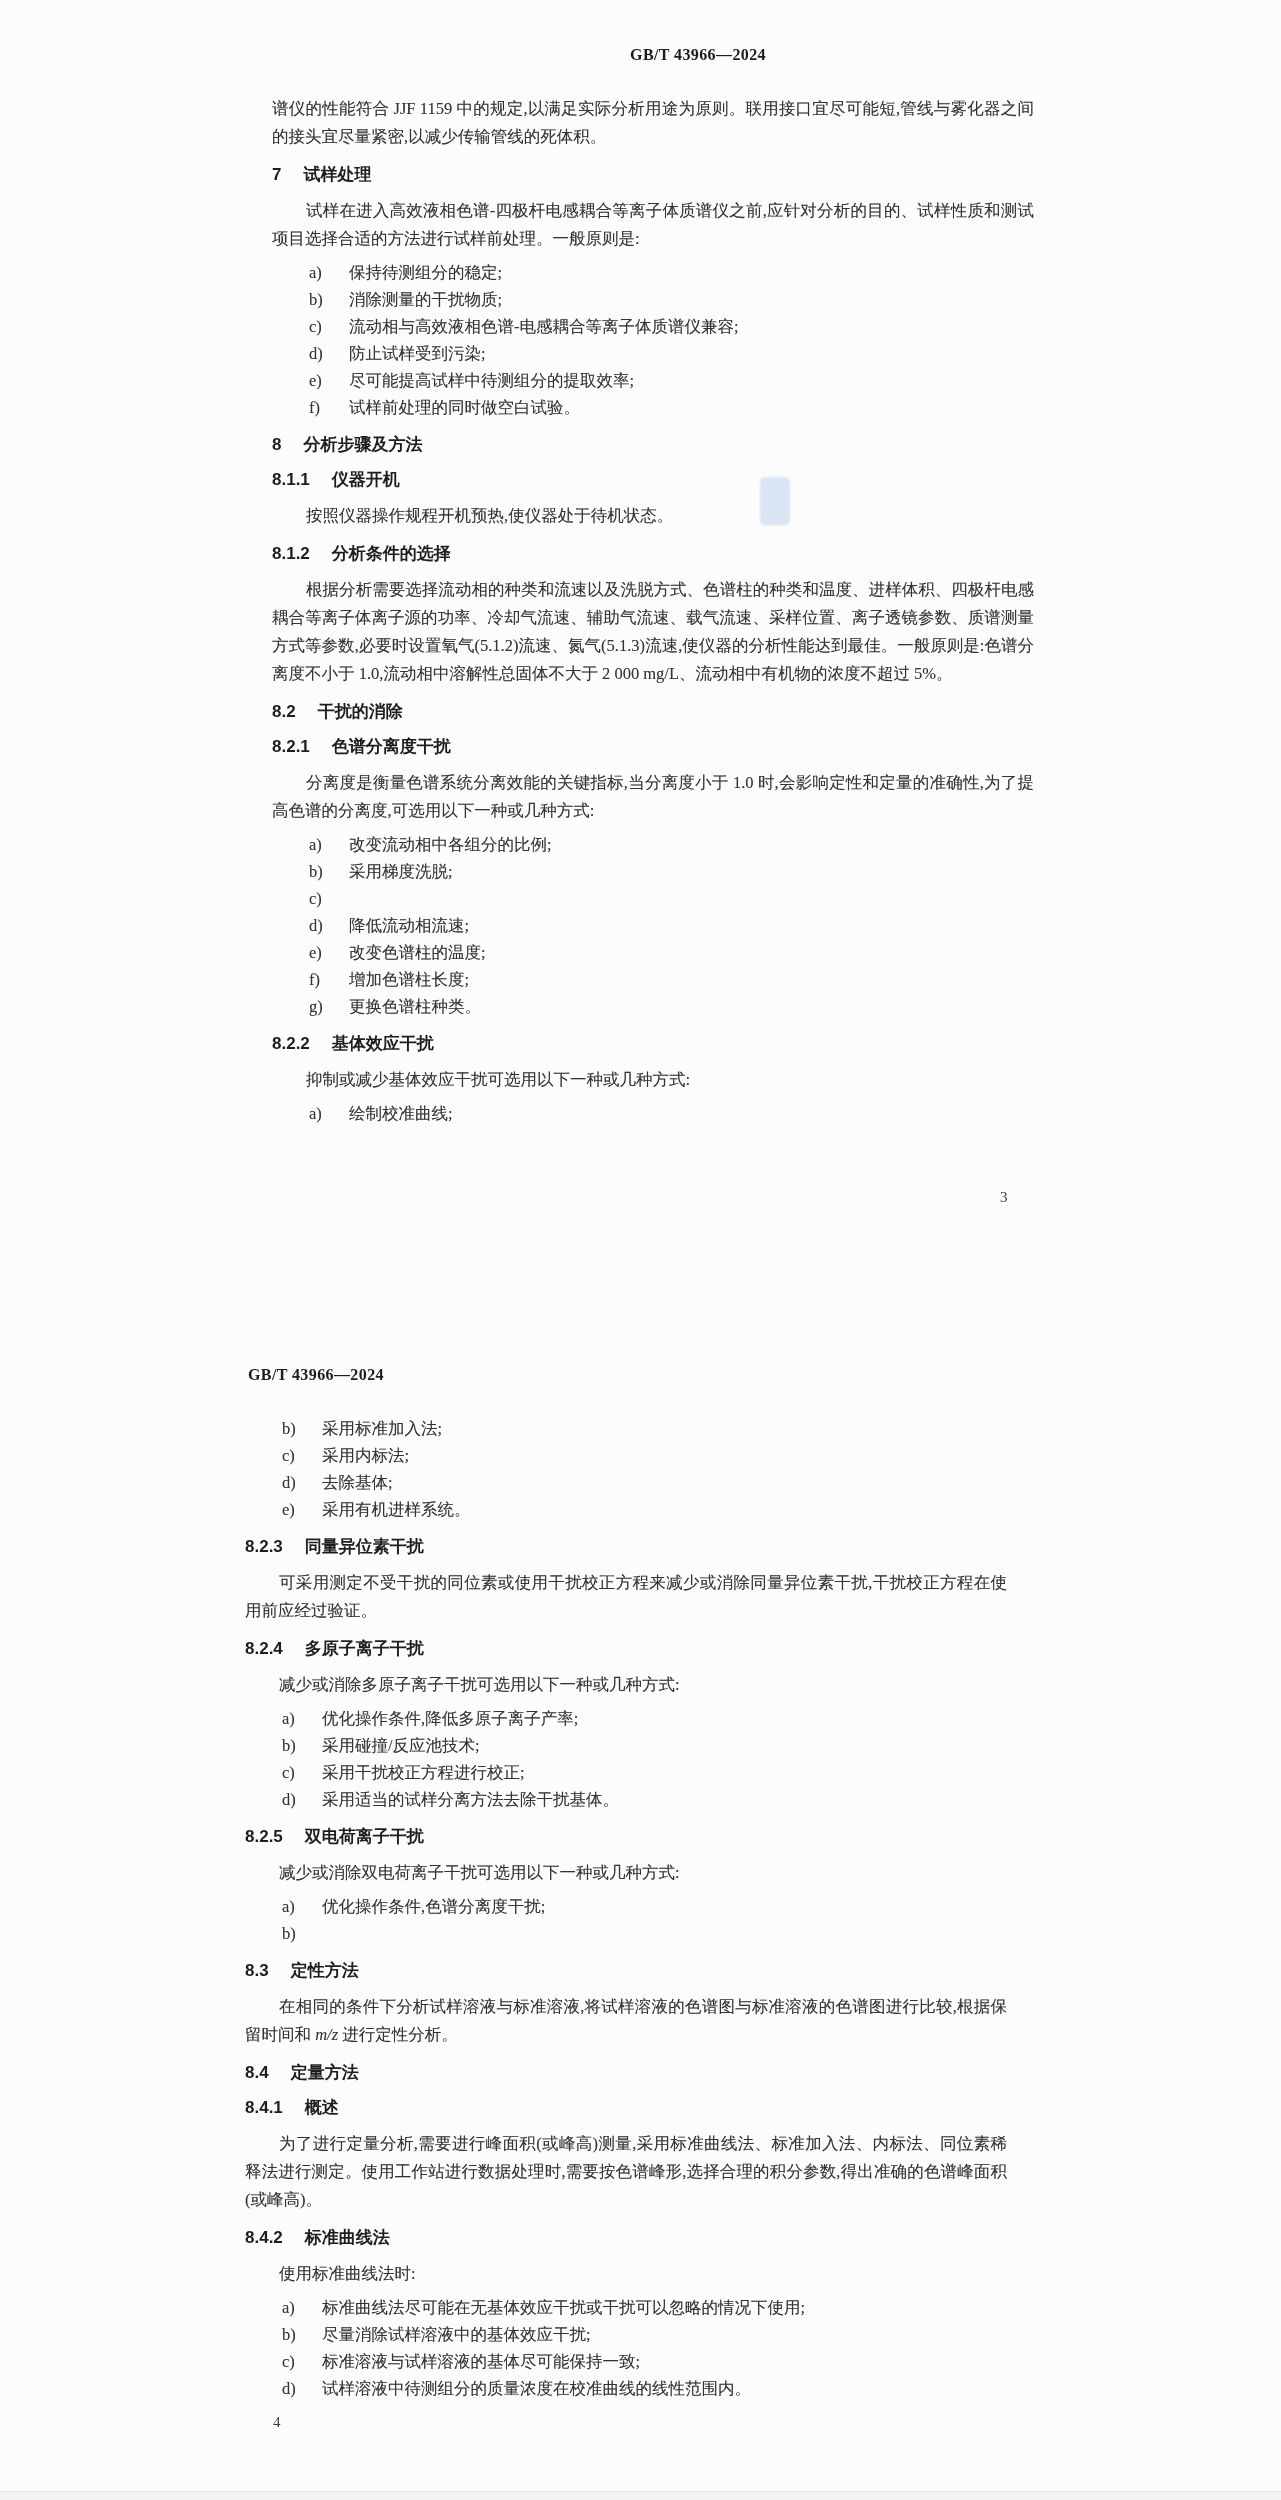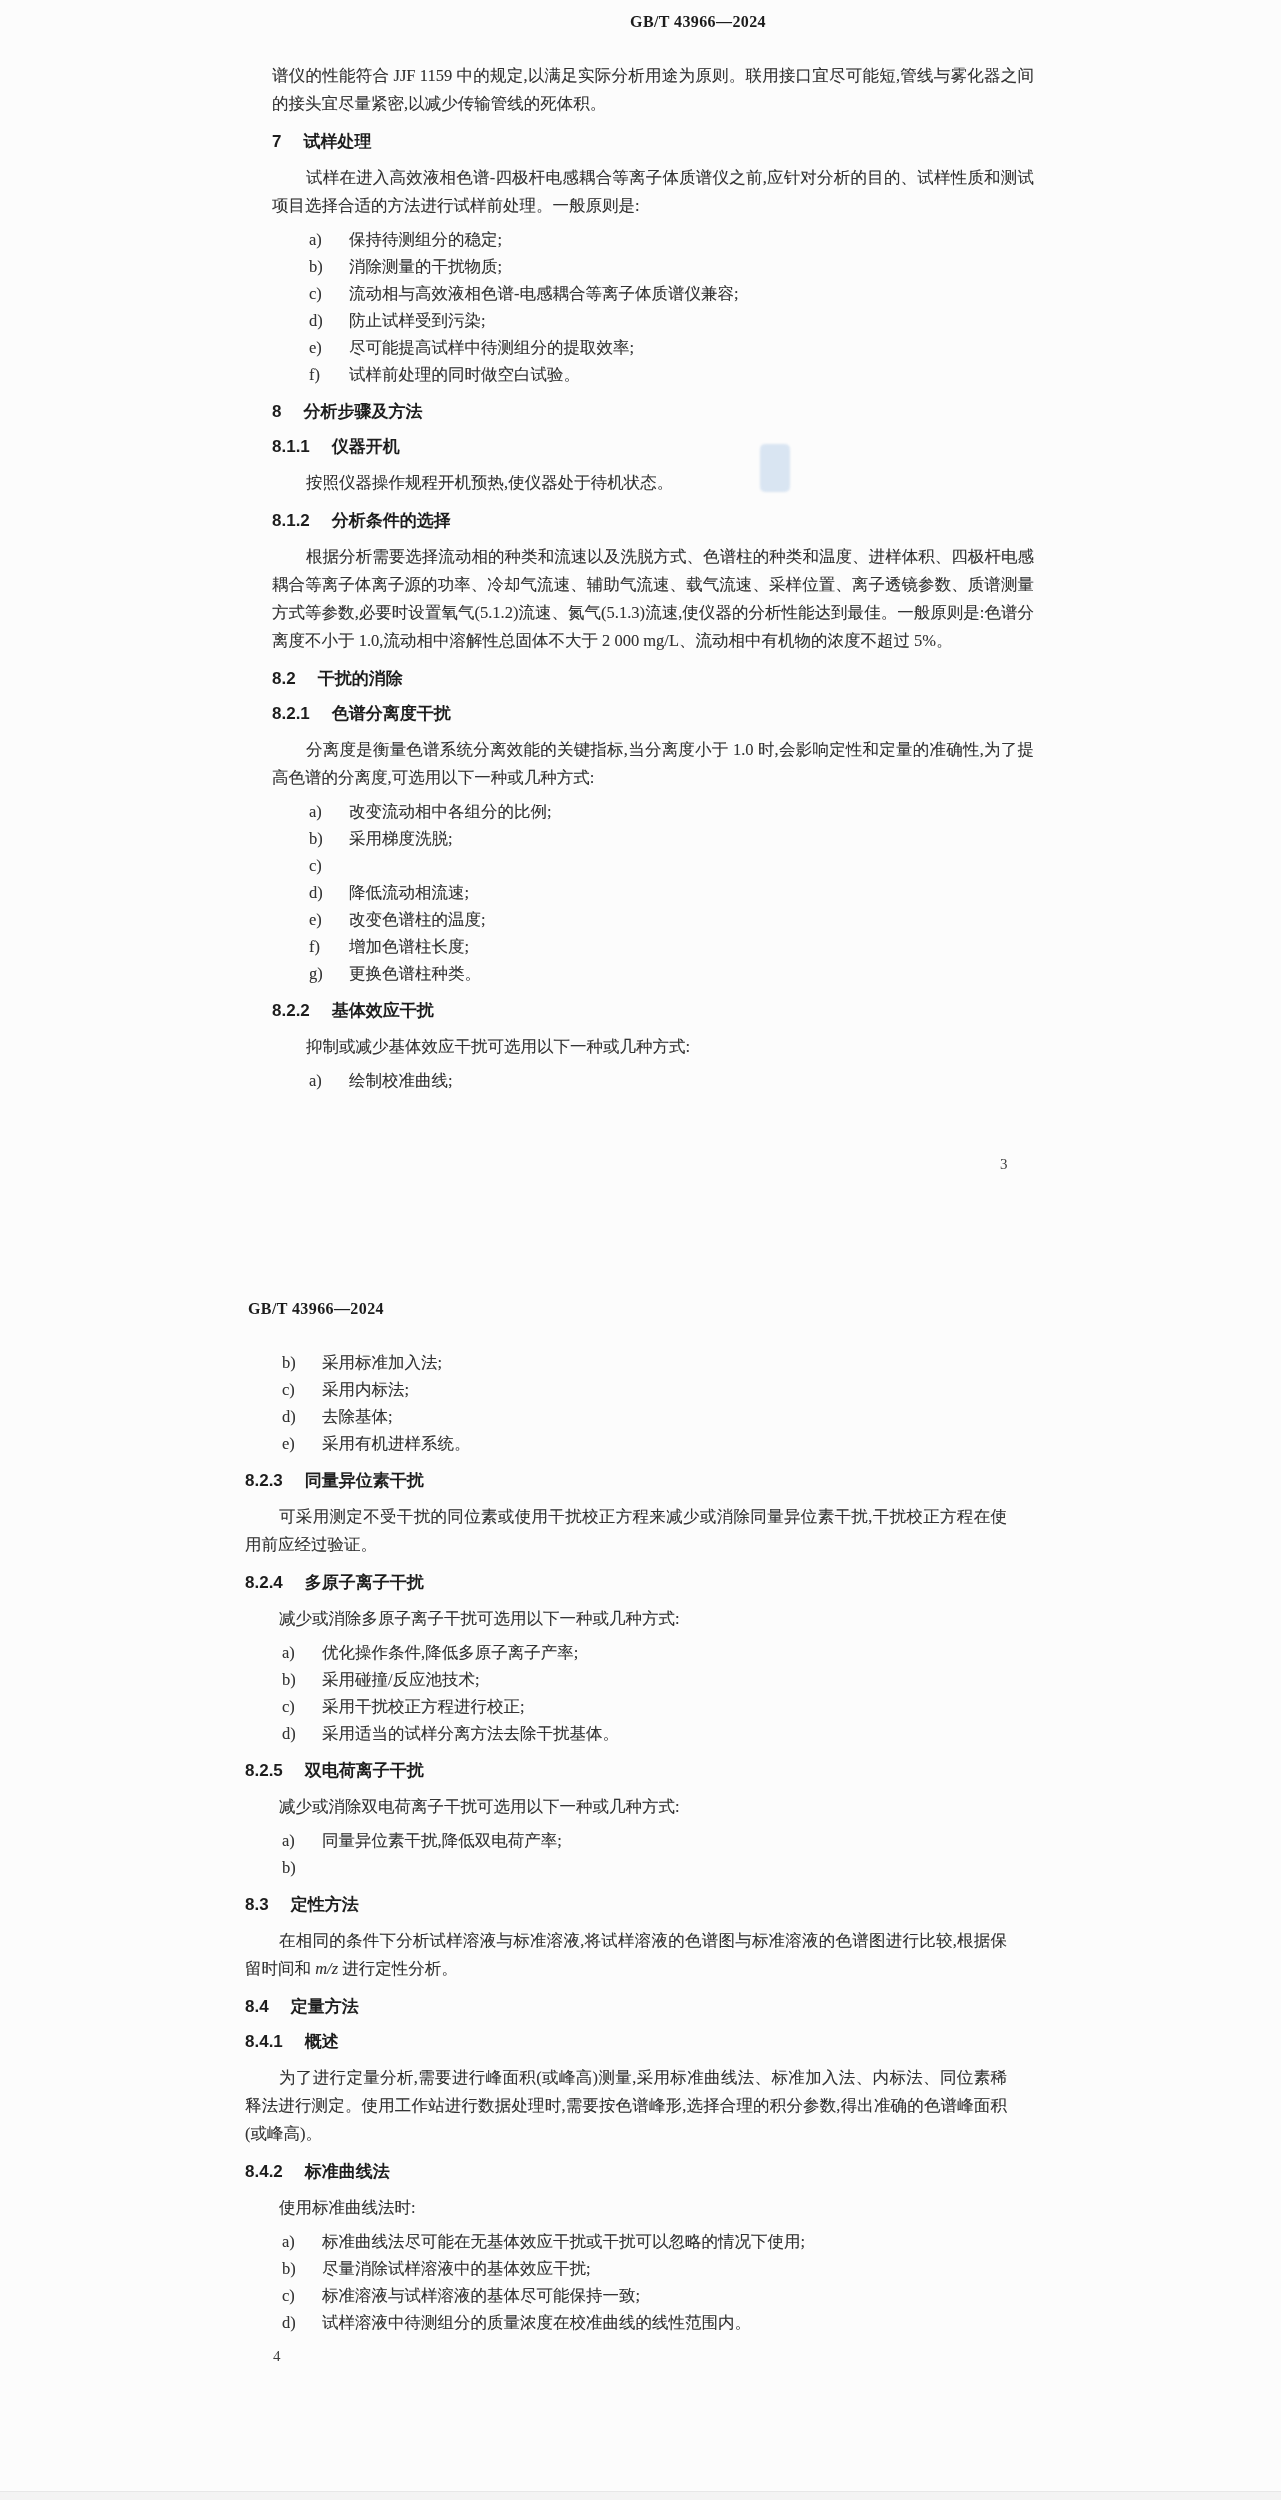--- a/index.html
+++ b/index.html
@@ -3,21 +3,21 @@
 <meta charset="utf-8">
 <style>
   html,body{margin:0;padding:0;}
   body{
     width:1281px;height:2500px;
     background:#fcfcfc;
     font-family:"Liberation Serif","DejaVu Serif",serif;
     color:#333;
     position:relative;
   }
-  .page{position:relative;width:1025px;height:1250px;background:#fcfcfc;}
+  .page{position:relative;width:1025px;height:1250px;background:#fcfcfc;margin-top:33px;}
   .content{position:absolute;width:762px;}
   #page-3 .content{left:272px;top:62px;}
   #page-4 .content{left:245px;top:93px;}
 
   .doc-header{
     position:absolute;
     font-family:"Liberation Serif","DejaVu Serif",serif;
     font-weight:700;font-size:16px;letter-spacing:.4px;color:#1c1c1c;
     white-space:nowrap;
   }
@@ -219,21 +219,21 @@
         </div>
       </div>
       <div class="heading h3">
         <span class="hnum">8.2.5</span>
         <span class="htitle">双电荷离子干扰</span>
       </div>
       <div class="para indent">减少或消除双电荷离子干扰可选用以下一种或几种方式:</div>
       <div class="list">
         <div class="list-row">
           <span class="list-label">a)</span>
-          <span class="list-text">同量异位素干扰,降低双电荷产率;</span>
+          <span class="list-text">优化操作条件,色谱分离度干扰;</span>
         </div>
         <div class="list-row">
           <span class="list-label">b)</span>
         </div>
       </div>
       <div class="heading h2">
         <span class="hnum">8.3</span>
         <span class="htitle">定性方法</span>
       </div>
       <div class="para indent">在相同的条件下分析试样溶液与标准溶液,将试样溶液的色谱图与标准溶液的色谱图进行比较,根据保留时间和 <i>m/z</i> 进行定性分析。</div>

